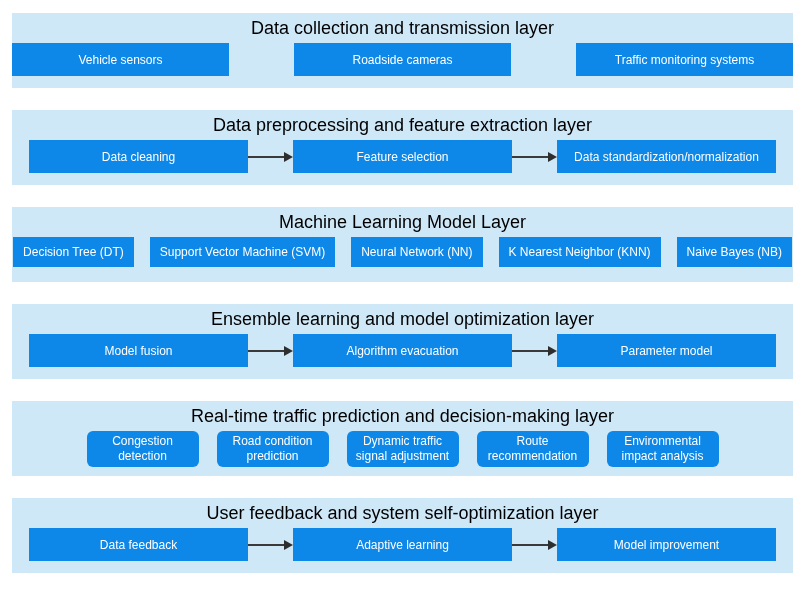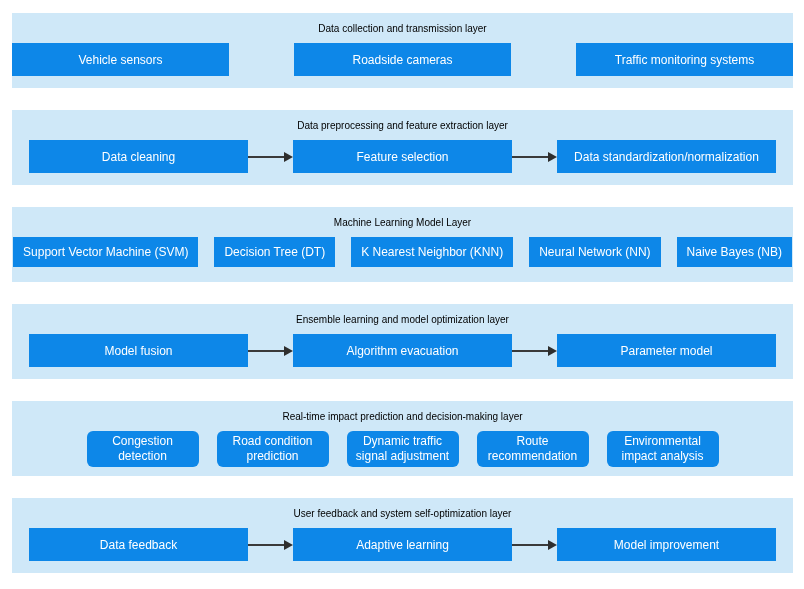--- a/index.html
+++ b/index.html
@@ -8,21 +8,21 @@
     box-sizing: border-box; padding: 13px 11px 0 12px;
     font-family: "Liberation Sans", sans-serif;
     position: relative; overflow: hidden;
   }
   .layer {
     width: 781px; height: 75px; background: #cfe8f8;
     box-sizing: border-box; padding-top: 7px; margin-bottom: 22px;
   }
   .layer-title {
     display: block; text-align: center;
-    font-size: 10px; line-height: 17px; height: 17px; color: #000000;
+    font-size: 18px; line-height: 17px; height: 17px; color: #000000;
   }
   .row {
     display: flex; justify-content: center; align-items: center;
     margin-top: 6px;
   }
   .node {
     background: #0d87e8; color: #ffffff; font-size: 12px;
     display: flex; align-items: center; justify-content: center;
     text-align: center; box-sizing: border-box;
   }
@@ -69,41 +69,41 @@
         <span class="arrow"></span>
         <div class="node">Feature selection</div>
         <span class="arrow"></span>
         <div class="node">Data standardization/normalization</div>
       </div>
   </div>
 
   <div class="layer l-five">
     <span class="layer-title">Machine Learning Model Layer</span>
     <div class="row">
+        <div class="node">Decision Tree (DT)</div>
         <div class="node">Support Vector Machine (SVM)</div>
-        <div class="node">Decision Tree (DT)</div>
+        <div class="node">Neural Network (NN)</div>
         <div class="node">K Nearest Neighbor (KNN)</div>
-        <div class="node">Neural Network (NN)</div>
         <div class="node">Naive Bayes (NB)</div>
       </div>
   </div>
 
   <div class="layer l-three">
     <span class="layer-title">Ensemble learning and model optimization layer</span>
     <div class="row">
         <div class="node">Model fusion</div>
         <span class="arrow"></span>
         <div class="node">Algorithm evacuation</div>
         <span class="arrow"></span>
         <div class="node">Parameter model</div>
       </div>
   </div>
 
   <div class="layer l-six">
-    <span class="layer-title">Real-time impact prediction and decision-making layer</span>
+    <span class="layer-title">Real-time traffic prediction and decision-making layer</span>
     <div class="row">
         <div class="node">Congestion detection</div>
         <div class="node">Road condition prediction</div>
         <div class="node">Dynamic traffic signal adjustment</div>
         <div class="node">Route recommendation</div>
         <div class="node">Environmental impact analysis</div>
       </div>
   </div>
 
   <div class="layer l-three">

